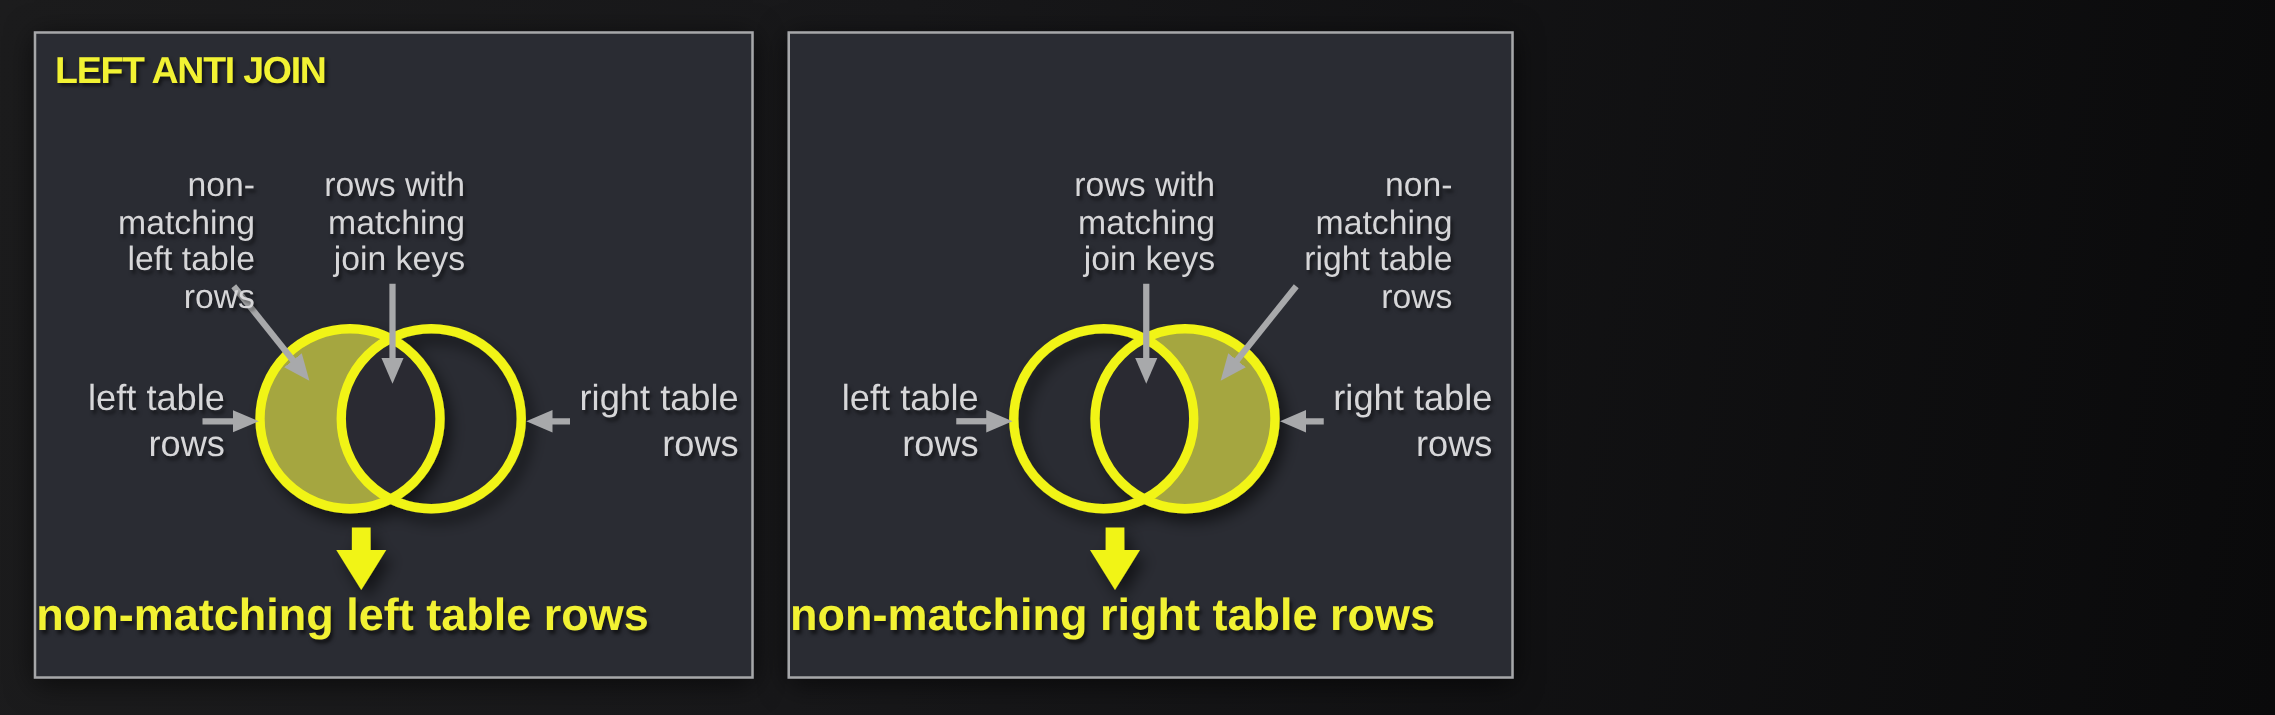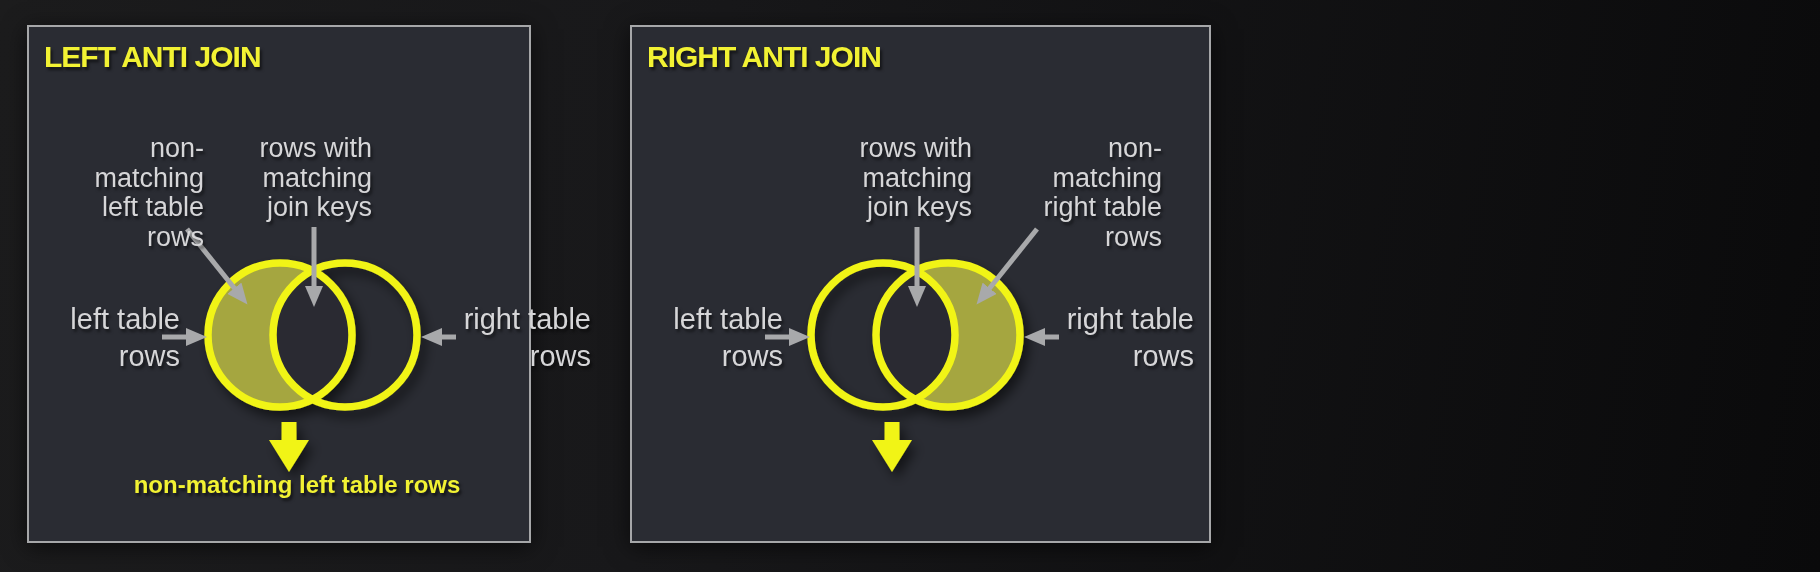--- a/index.html
+++ b/index.html
@@ -8,21 +8,21 @@
     background:linear-gradient(100deg,#1c1c1d 0%,#18181a 38%,#0a0a0b 100%);
     font-family:"Liberation Sans",sans-serif;
   }
   .panel{
     position:absolute;top:25px;height:518px;
     background:var(--panel-bg,#2a2c33);
     border:2px solid var(--panel-border,#a6a7a9);
     box-sizing:border-box;
     box-shadow:0 4px 22px rgba(0,0,0,.6);
   }
-  .panel--left{left:27px;width:504px;}
+  .panel--left{left:27px;width:576px;}
   .panel--right{left:630px;width:581px;}
   .panel-title{
     position:absolute;left:15px;top:13px;margin:0;
     font-size:30px;font-weight:bold;letter-spacing:-1px;
     color:var(--yellow-text,#f2f233);
     text-shadow:2px 3px 3px rgba(0,0,0,.55);
     white-space:nowrap;
   }
   .lbl{
     position:absolute;text-align:right;
@@ -32,22 +32,22 @@
   .lbl--top{font-size:27px;line-height:29.5px;width:150px;top:107px;}
   .lbl--side{font-size:29px;line-height:37px;width:150px;top:274px;}
   .venn-svg{position:absolute;left:0;top:0;}
   .venn-fill{fill:var(--olive-fill,#a5a640);}
   .venn-cut{fill:var(--panel-bg,#2a2c33);}
   .venn-ring{fill:none;stroke:var(--yellow-shape,#f1f415);stroke-width:7.5;}
   .garrow{stroke:var(--arrow-gray,#a8a9ab);stroke-width:5;fill:none;}
   .ahead{fill:var(--arrow-gray,#a8a9ab);stroke:none;}
   .block-arrow{fill:var(--yellow-shape,#f1f415);}
   .result-text{
-    position:absolute;left:0;top:444px;width:536px;text-align:center;
-    font-size:24px;font-weight:bold;
+    position:absolute;left:0;top:444px;width:536px;text-align:left;
+    font-size:36px;font-weight:bold;
     color:var(--yellow-text,#f2f233);
     text-shadow:2px 3px 3px rgba(0,0,0,.55);
     white-space:nowrap;
   }
 </style>
 </head>
 <body>
 
 <div class="stage">
 
@@ -98,21 +98,20 @@
     </div>
     <div class="lbl lbl--side" style="left:412px;">
       <div>right table</div>
       <div>rows</div>
     </div>
 
     <div class="result-text">non-matching left table rows</div>
   </div>
 
   <div class="panel panel--right">
-    <h2 class="panel-title">RIGHT ANTI JOIN</h2>
 
     <svg class="venn-svg" width="581" height="518" viewBox="0 0 581 518">
       <defs>
         <clipPath id="p1-lens">
             <circle cx="251" cy="308" r="72"></circle>
           </clipPath>
         <marker id="p1-ah" markerUnits="userSpaceOnUse" markerWidth="22" markerHeight="18" refX="1" refY="9" orient="auto">
           <path class="ahead" d="M0,0 L21,9 L0,18 Z"></path>
         </marker>
         <filter id="p1-glow" x="-40%" y="-40%" width="180%" height="180%">
@@ -147,15 +146,16 @@
     </div>
     <div class="lbl lbl--side" style="left:1px;">
       <div>left table</div>
       <div>rows</div>
     </div>
     <div class="lbl lbl--side" style="left:412px;">
       <div>right table</div>
       <div>rows</div>
     </div>
 
+    <div class="result-text">non-matching right table rows</div>
   </div>
 
 </div>
 
 </body></html>

